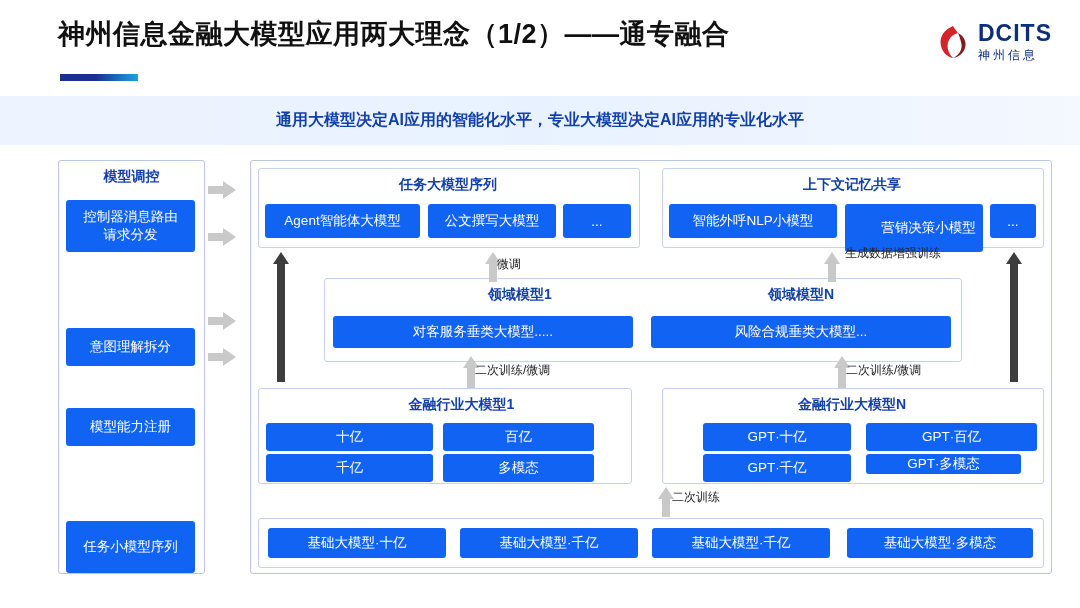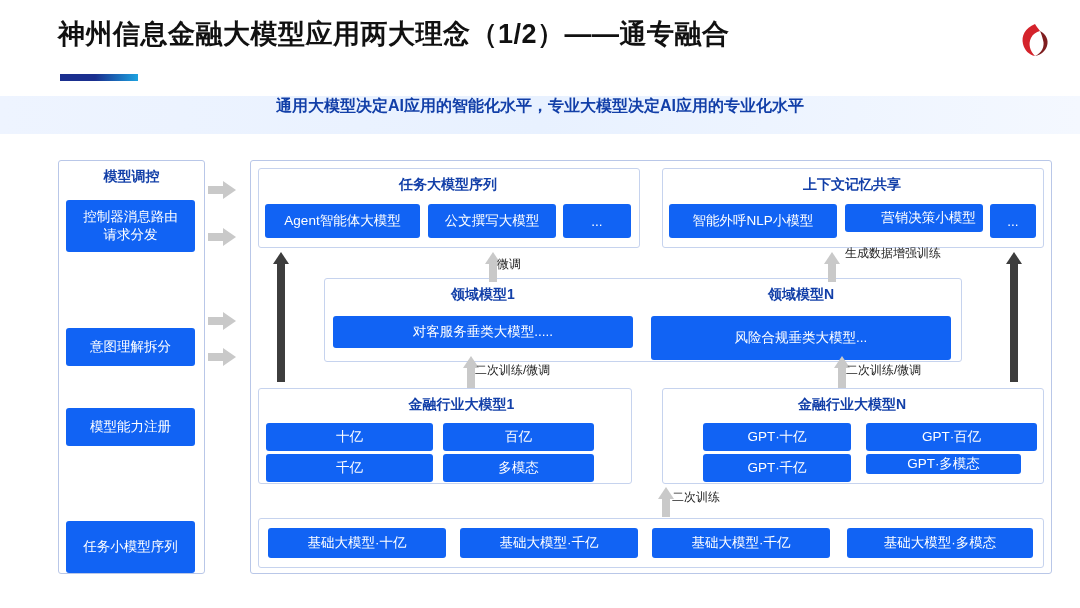--- a/index.html
+++ b/index.html
@@ -67,24 +67,24 @@
     letter-spacing: 3px;
     margin-top: 4px;
   }
 
   
   .subtitle-band {
     position: absolute;
     left: 0;
     top: 96px;
     width: 1080px;
-    height: 38px;
+    height: 49px;
     background: linear-gradient(90deg, #eef4ff 0%, #e8f1ff 50%, #f4f8ff 100%);
     display: flex;
-    align-items: flex-start;
+    align-items: center;
     justify-content: center;
   }
   .subtitle-text {
     font-size: 16px;
     font-weight: bold;
     color: #123fa8;
   }
 
   
   .left-panel {
@@ -203,29 +203,29 @@
     justify-content: center;
     text-align: center;
     font-size: 13.5px;
     box-sizing: border-box;
     padding: 0 3px;
   }
   .c1 { left: 265px; top: 204px; width: 155px; height: 34px; }
   .c2 { left: 428px; top: 204px; width: 128px; height: 34px; }
   .c3 { left: 563px; top: 204px; width: 68px;  height: 34px; }
   .c4 { left: 669px; top: 204px; width: 168px; height: 34px; }
-  .c5 { left: 845px; top: 204px; width: 138px; height: 28px; padding-left: 32px; }
+  .c5 { left: 845px; top: 204px; width: 138px; height: 48px; padding-left: 32px; }
   .c6 { left: 990px; top: 204px; width: 46px;  height: 34px; }
 
   
   .p-domain { left: 324px; top: 278px; width: 636px; height: 82px; }
-  .t-domain-1 { left: 324px; top: 286px; width: 318px; }
+  .t-domain-1 { left: 324px; top: 286px; width: 318px; padding-left: 37px; }
   .t-domain-n { left: 642px; top: 286px; width: 318px; }
   .c-dom1 { left: 333px; top: 316px; width: 300px; height: 32px; }
-  .c-domn { left: 651px; top: 316px; width: 300px; height: 44px; }
+  .c-domn { left: 651px; top: 316px; width: 300px; height: 32px; }
 
   
   .p-fin1 { left: 258px; top: 388px; width: 372px; height: 94px; }
   .p-finn { left: 662px; top: 388px; width: 380px; height: 94px; }
   .t-fin1 { left: 258px; top: 396px; width: 407px; }
   .t-finn { left: 662px; top: 396px; width: 380px; }
   .c-f1 { left: 266px; top: 423px; width: 167px; height: 28px; }
   .c-f2 { left: 443px; top: 423px; width: 151px; height: 28px; }
   .c-f3 { left: 266px; top: 454px; width: 167px; height: 28px; }
   .c-f4 { left: 443px; top: 454px; width: 151px; height: 28px; }
@@ -305,20 +305,24 @@
 <div class="slide-title">神州信息金融大模型应用两大理念（1/2）——通专融合</div>
 <div class="title-underline"></div>
 
 <div class="logo-wrap">
   <div class="logo-mark">
     <svg width="34" height="36" viewBox="0 0 34 36" aria-hidden="true">
       <path d="M17 2 C7 6, 3 14, 5 22 C6.5 28, 11 33, 17 34 C12 29, 10 22, 13 16 C15 12, 18 10, 22 9 C20 6, 18 4, 17 2 Z" fill="#d4232b"></path>
       <path d="M22 9 C28 12, 31 18, 29 24 C27.5 29, 23 33, 17 34 C24 31, 27 24, 25 18 C24 14, 23 11, 22 9 Z" fill="#7f1d1f"></path>
     </svg>
   </div>
+  <div class="logo-text">
+    <span class="logo-en">DCITS</span>
+    <span class="logo-cn">神州信息</span>
+  </div>
 </div>
 
 <div class="subtitle-band">
   <span class="subtitle-text">通用大模型决定AI应用的智能化水平，专业大模型决定AI应用的专业化水平</span>
 </div>
 
 <div class="left-panel"></div>
 <div class="left-head">模型调控</div>
 <div class="blue-box left-b1">控制器消息路由请求分发</div>
 <div class="blue-box left-b2">意图理解拆分</div>

